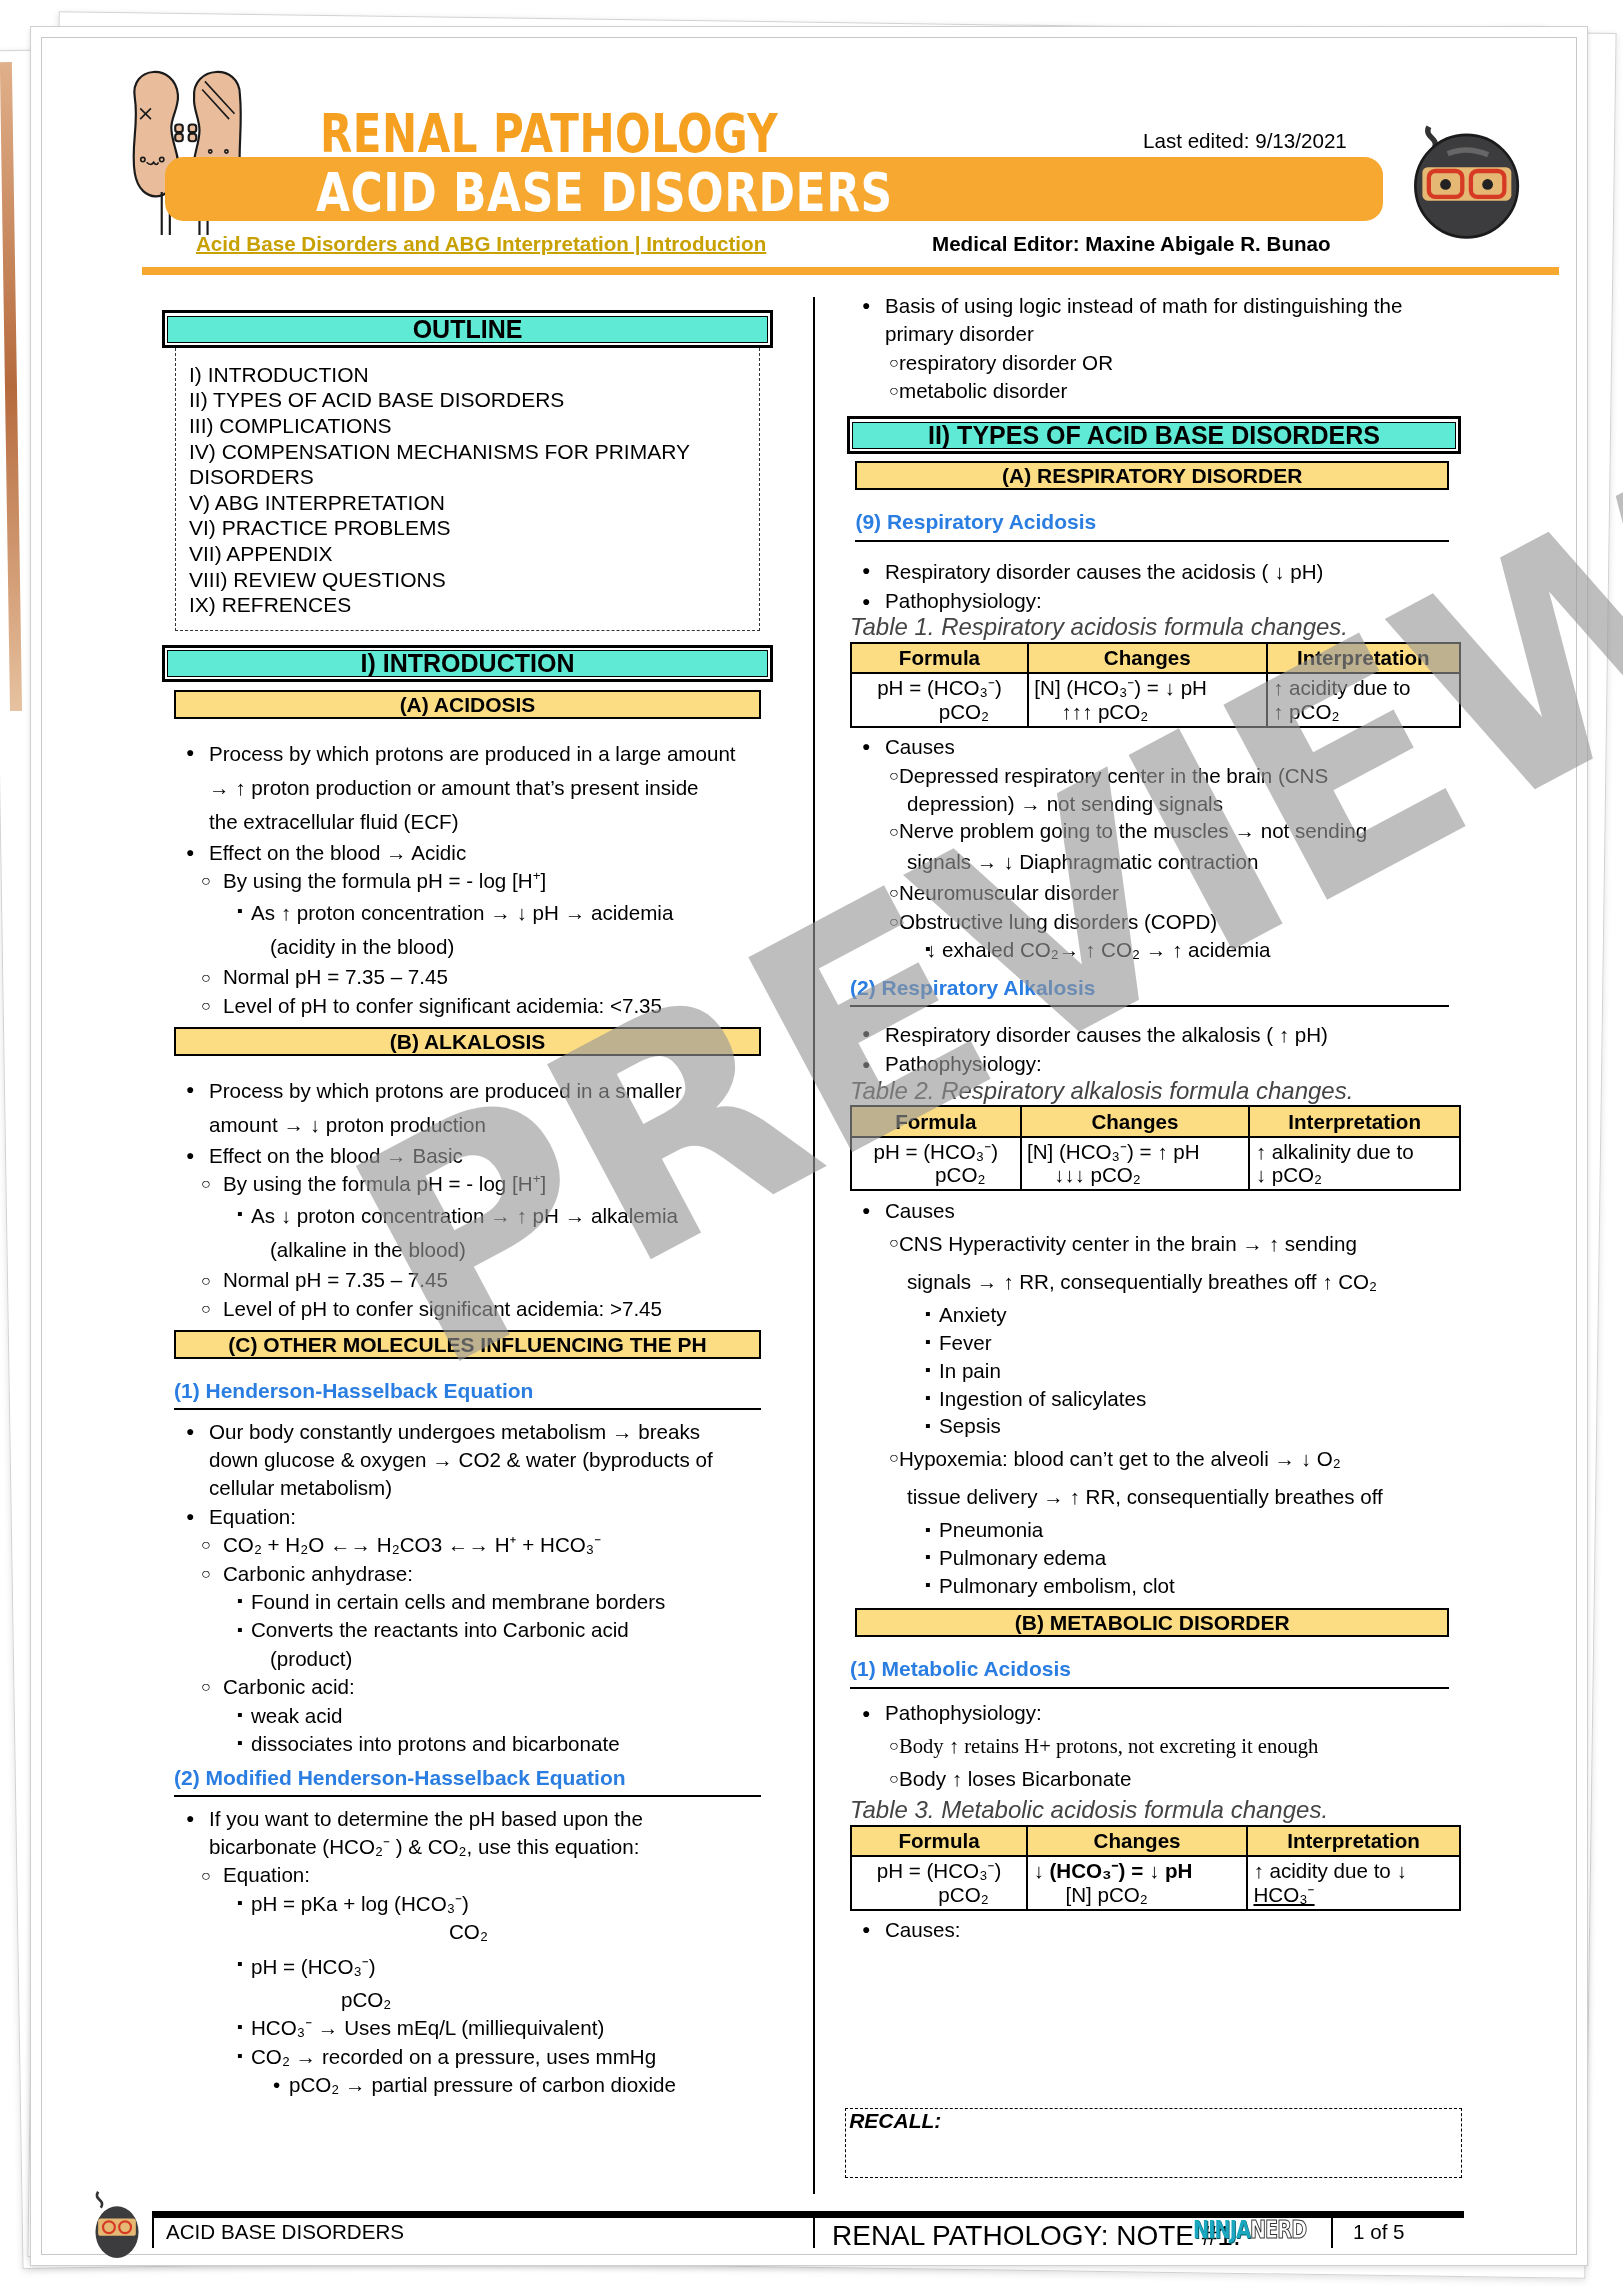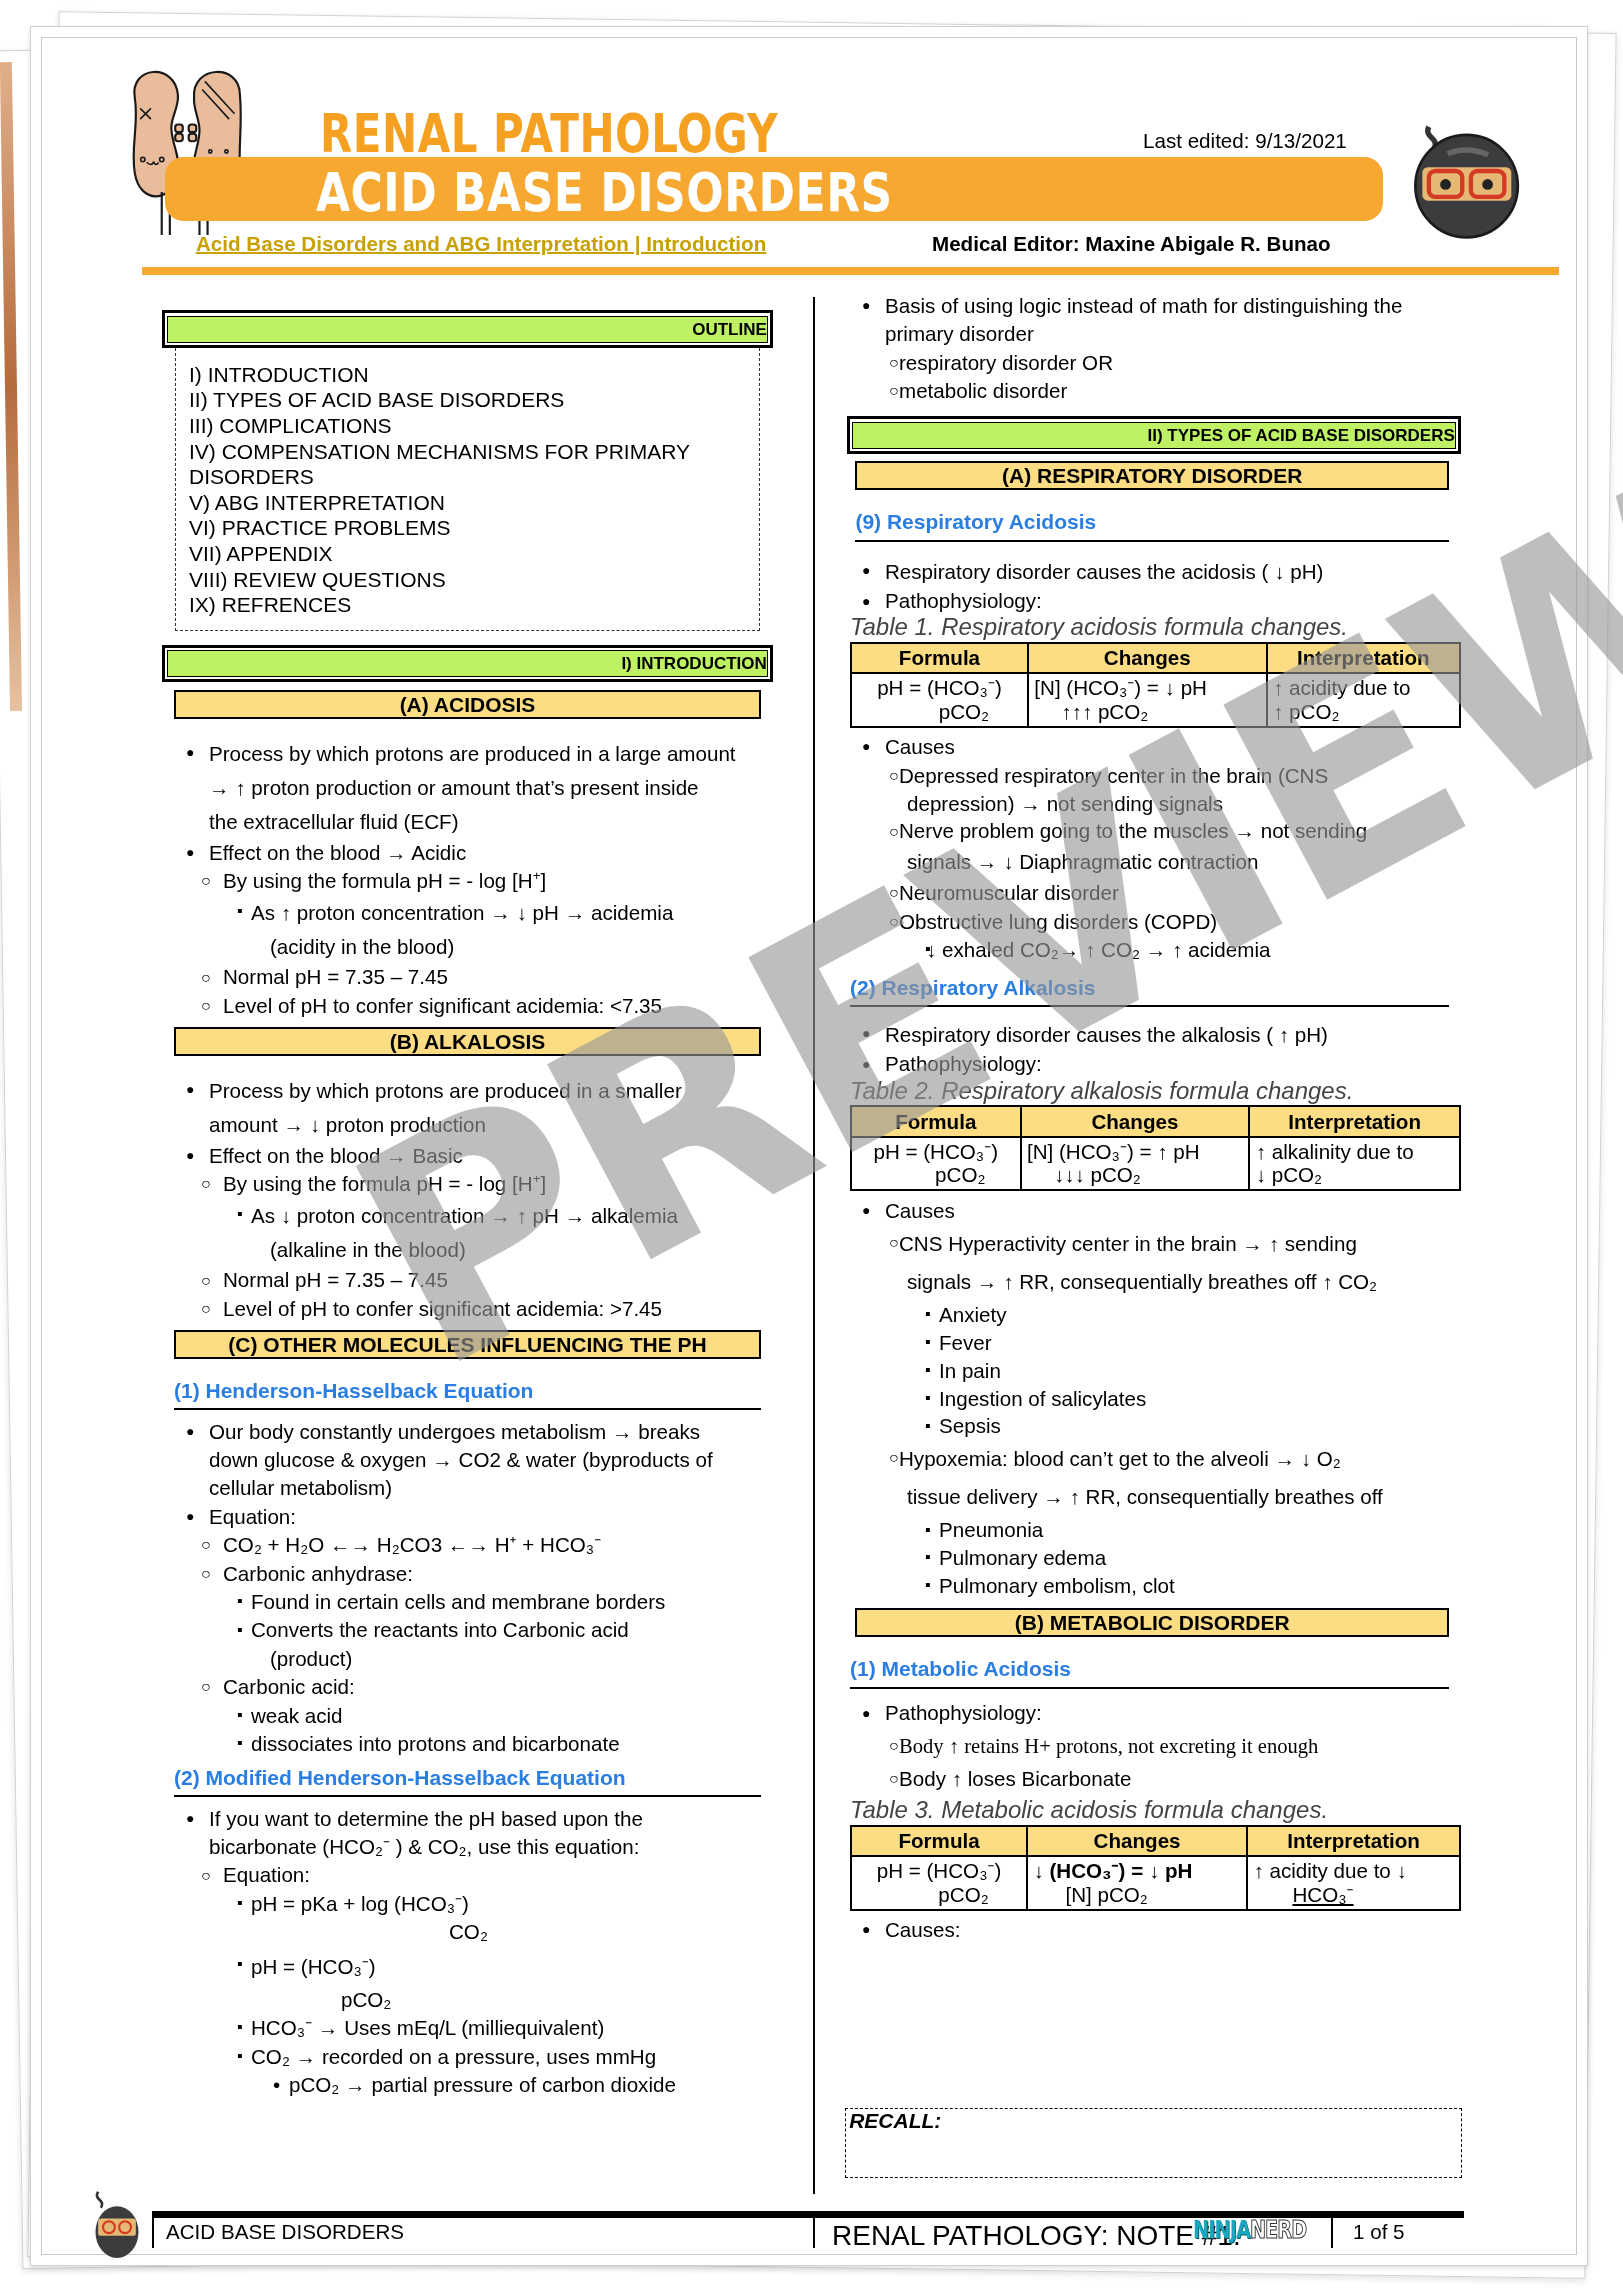--- a/index.html
+++ b/index.html
@@ -28,21 +28,21 @@
   .editor { position: absolute; left: 932px; top: 232px; font-size: 20.6px; font-weight: bold; color: #000; }
   .header-rule { position: absolute; left: 142px; top: 267px; width: 1417px; height: 7.6px; background: #f7a831; }
 
   
   .col { position: absolute; top: 292px; font-size: 20.6px; line-height: 1.38; }
   .col.left { left: 162px; width: 611px; }
   .col.right { left: 850px; width: 611px; }
   .col-divider { position: absolute; left: 813px; top: 297px; width: 2.2px; height: 1897px; background: #000; }
 
   .main-head { border: 3.2px solid #000; padding: 2.2px; margin-bottom: 7.6px; }
-  .main-head > div { background: #bef264; border: 1.6px solid #000; text-align: right; font-weight: bold; font-size: 17px; line-height: 25px; }
+  .main-head > div { background: #5eead4; border: 1.6px solid #000; text-align: center; font-weight: bold; font-size: 25px; line-height: 25px; }
   .sub-head { background: #fcdd84; border: 2.2px solid #000; text-align: center; font-weight: bold; font-size: 21px; line-height: 25px; margin: 0 12px 18px 12px; }
   .blue-head { color: #2a7de1; font-weight: bold; font-size: 21px; border-bottom: 2.7px solid #000; padding-bottom: 2.2px; margin: 5.4px 12px 7.6px 12px; }
 
   .outline-box { border: 1.6px dashed #333; border-top: none; margin: 0 13px 14px 13px; padding: 14px 13px 12px 13px; line-height: 1.22; font-size: 21px; }
 
   .b1, .b2, .b3, .b4 { position: relative; }
   .b1 { padding-left: 35px; margin-left: 12px; }
   .b1::before { content: "●"; position: absolute; left: 12px; font-size: 14px; top: 4.3px; }
   .b2 { padding-left: 61px; }
   .b2::before { content: "○"; position: absolute; left: 39px; font-size: 16px; top: 3.2px; }
@@ -52,21 +52,21 @@
   .b4::before { content: "•"; position: absolute; left: 111px; font-size: 20.6px; }
   .cont1 { padding-left: 35px; margin-left: 12px; }
   .cont3 { padding-left: 108px; }
   .gap { line-height: 1.65; }
   sub, sup { font-size: 65%; }
 
   .caption { font-style: italic; color: #444; font-size: 24px; margin-left: 12px; line-height: 1.2; }
   table.ftab { border-collapse: collapse; margin: 0 12px 5.4px 12px; width: calc(100% - 24px); font-size: 20.6px; line-height: 1.15; }
   table.ftab th { background: #fcdd84; border: 2.2px solid #000; font-weight: bold; padding: 2.2px 3.2px; }
   table.ftab td { border: 2.2px solid #000; padding: 2.2px 5.4px; vertical-align: top; }
-  .u { text-decoration: underline; margin-left: 39px; }
+  .u { text-decoration: underline; }
 
   .recall { position: absolute; left: 845px; top: 2108px; width: 617px; height: 70px; border: 1.6px dashed #000; padding: 0 3.2px; font-weight: bold; font-style: italic; font-size: 21px; }
 
   
   .footer-bar { position: absolute; left: 152px; top: 2211px; width: 1312px; height: 6.5px; background: #000; }
   .footer-ninja { position: absolute; left: 87px; top: 2189px; width: 60px; height: 70px; }
   .footer-div { position: absolute; width: 2.2px; background: #000; }
   .footer-left { position: absolute; left: 166px; top: 2220px; font-size: 20.6px; }
   .footer-mid { position: absolute; left: 832px; top: 2220px; font-size: 28px; }
   .footer-brand { position: absolute; left: 1193px; top: 2216px; font-family: "DejaVu Sans", sans-serif; font-weight: bold; font-size: 24px; letter-spacing: -1.1px; transform: scaleX(0.8); transform-origin: left top; }

